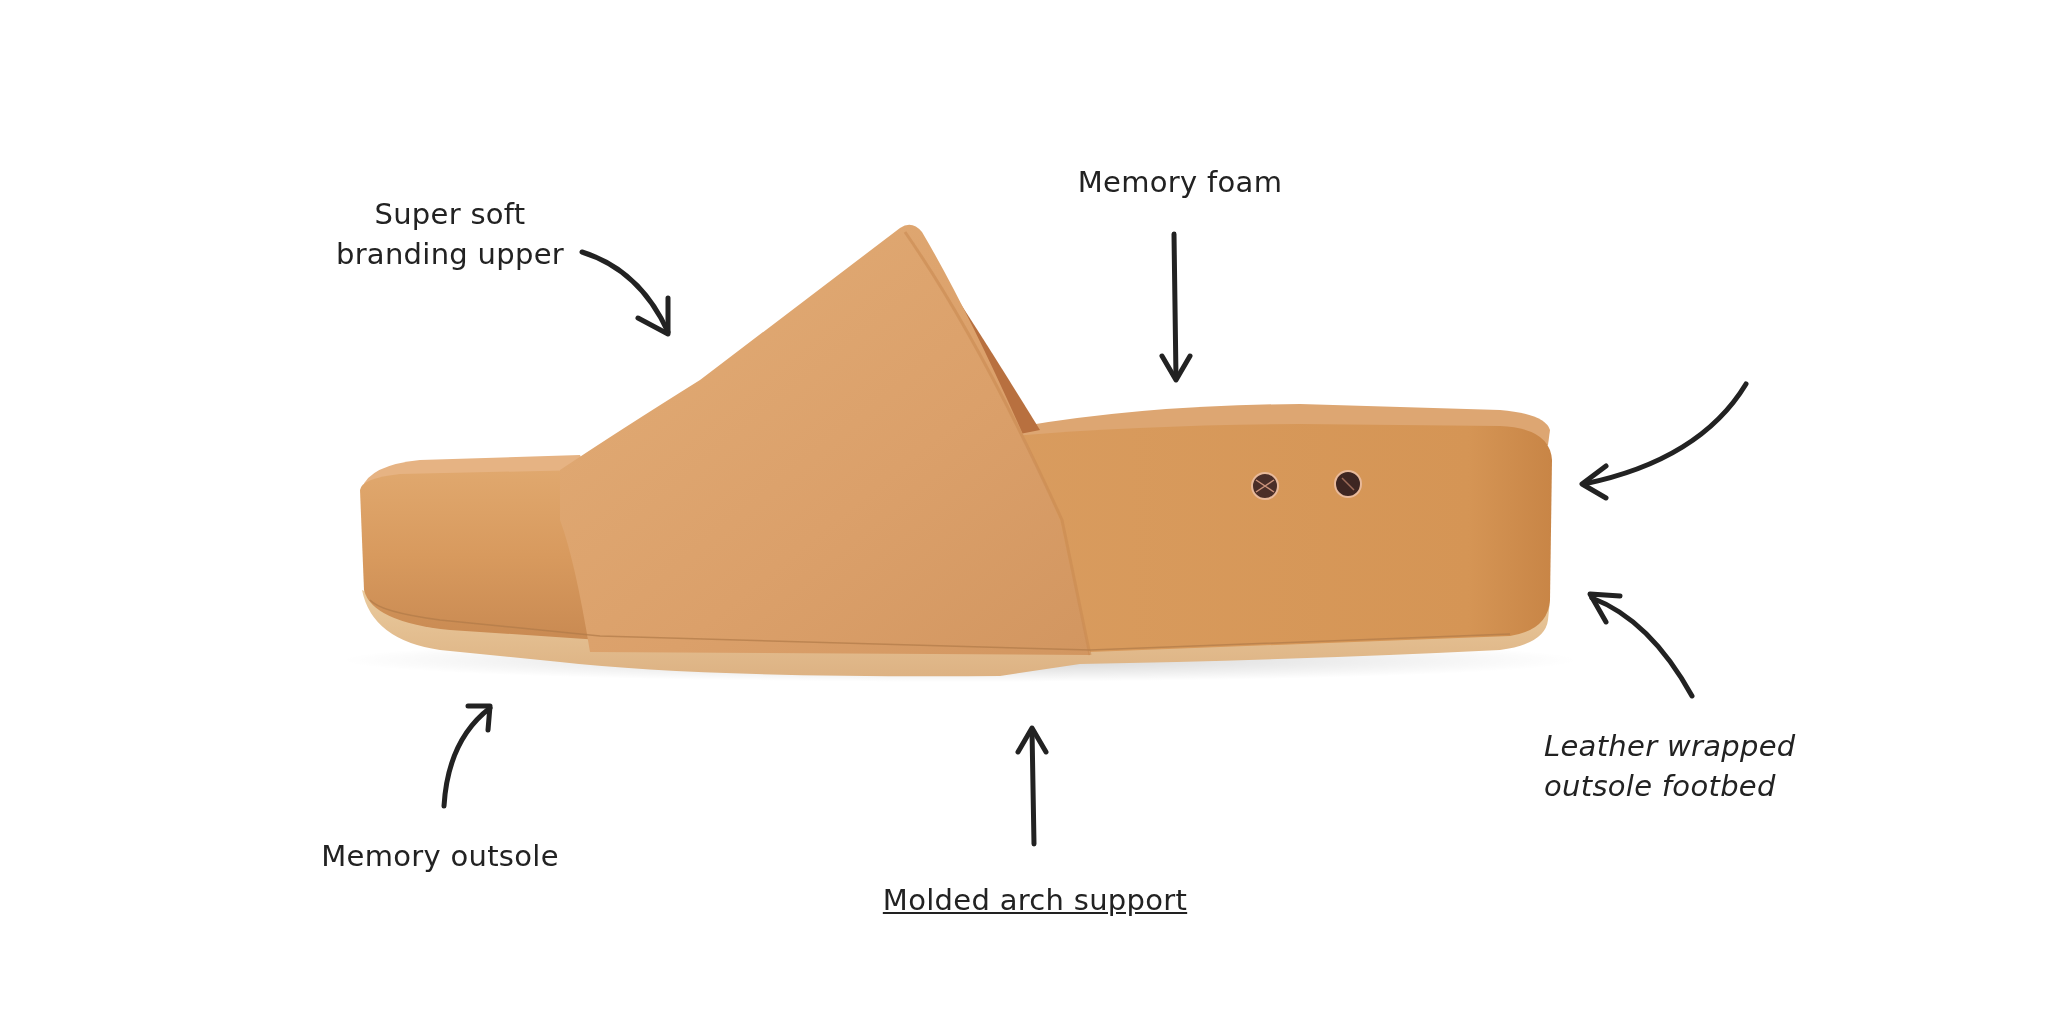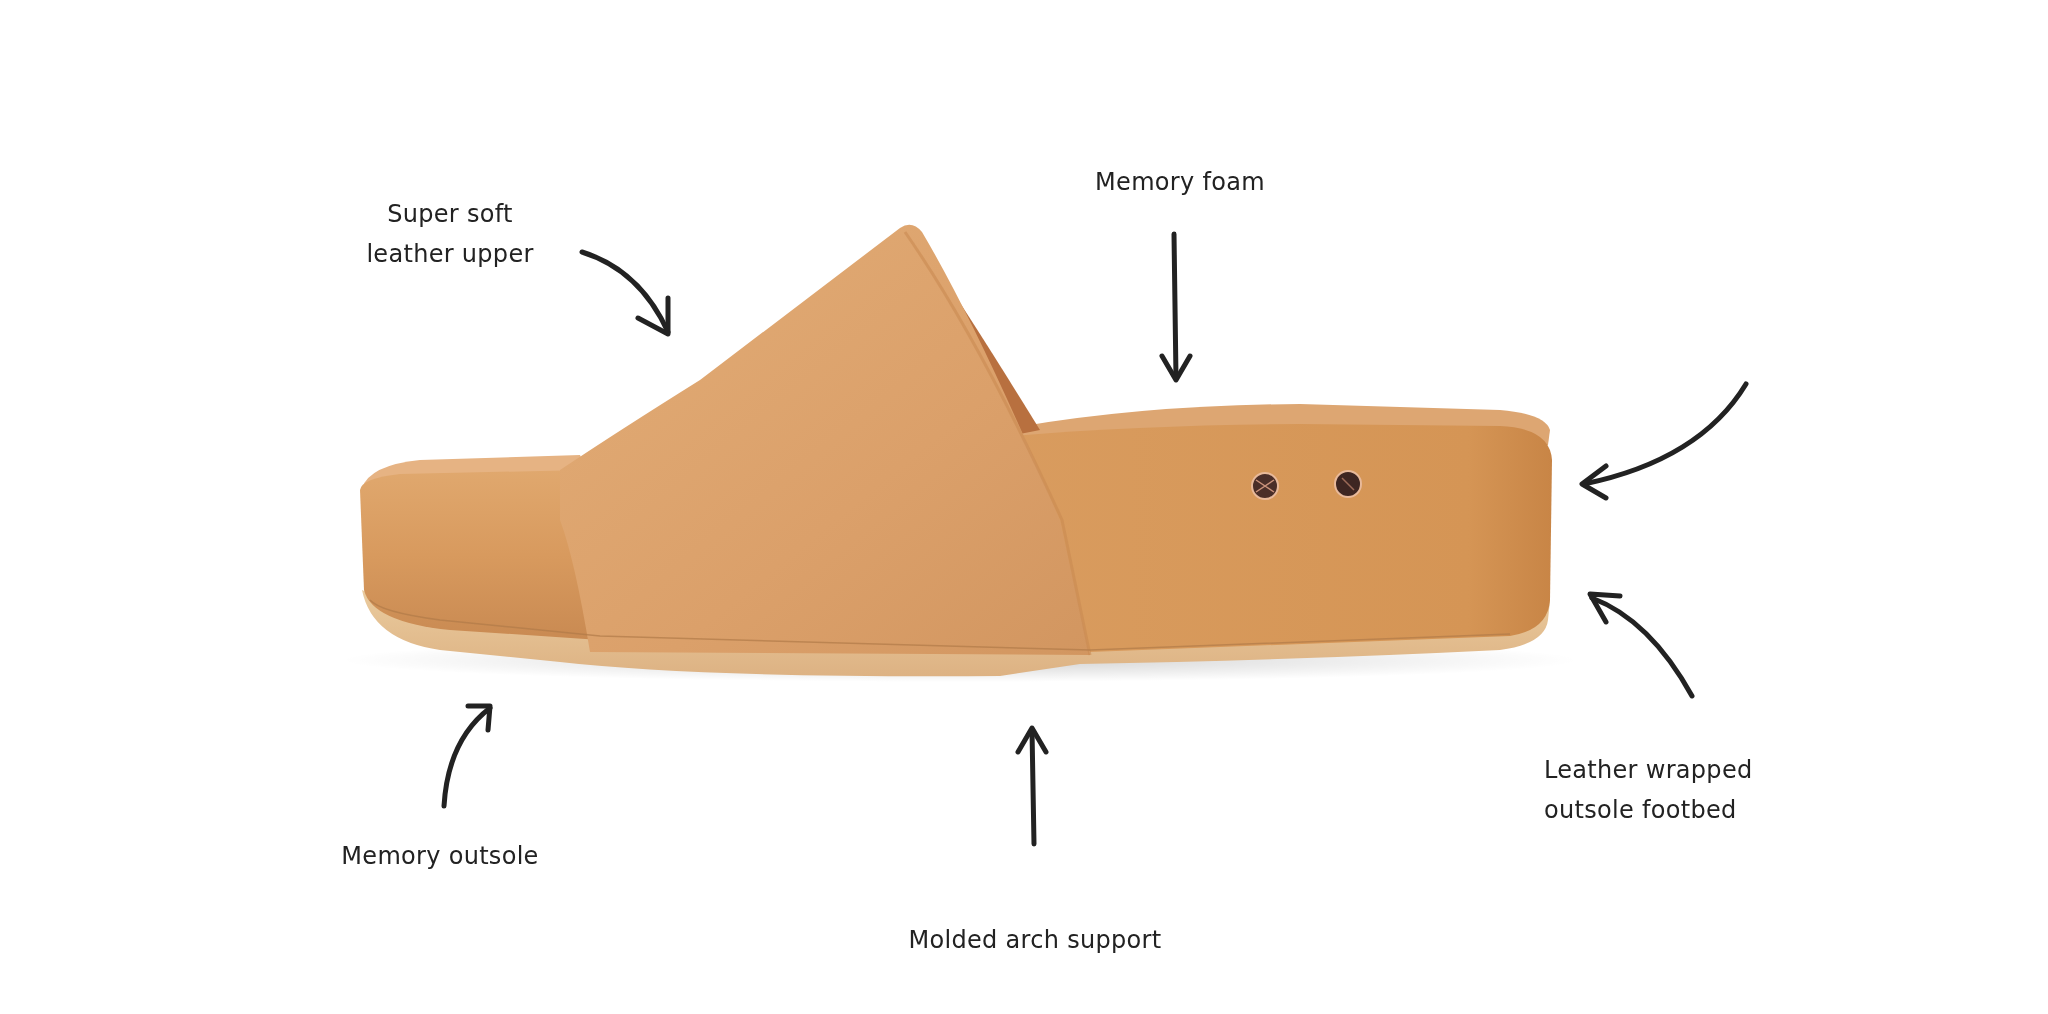--- a/index.html
+++ b/index.html
@@ -29,21 +29,21 @@
     }
     .arrows-svg {
       position: absolute;
       left: 0; top: 0;
       width: 2048px;
       height: 1014px;
       pointer-events: none;
     }
     .callout {
       position: absolute;
-      font-size: 24px;
+      font-size: 29px;
       line-height: 40px;
       letter-spacing: 0.3px;
       color: #222222;
       white-space: nowrap;
     }
     .callout .line { display: block; }
     .center { text-align: center; }
     .left { text-align: left; }
   </style>
 </head>
@@ -130,34 +130,34 @@
       </g>
       <g>
         <path d="M444 806 Q448 740 490 708"></path>
         <path d="M468 706 L490 706 L488 730"></path>
       </g>
     </g>
   </svg>
 
   <div class="callout center" style="left:330px; top:194px; width:240px;">
     <span class="line">Super soft</span>
-    <span class="line">leather upper</span>
+    <span class="line">branding upper</span>
   </div>
 
   <div class="callout center" style="left:1050px; top:162px; width:260px;">
     <span class="line">Memory foam</span>
   </div>
 
 
-  <div class="callout left" style="left:1544px; top:750px; width:280px;">
+  <div class="callout left" style="left:1544px; top:726px; width:280px;font-style:italic;">
     <span class="line">Leather wrapped</span>
     <span class="line">outsole footbed</span>
   </div>
 
-  <div class="callout center" style="left:870px; top:920px; width:330px;">
+  <div class="callout center" style="left:870px; top:880px; width:330px;text-decoration:underline;">
     <span class="line">Molded arch support</span>
   </div>
 
   <div class="callout center" style="left:310px; top:836px; width:260px;">
     <span class="line">Memory outsole</span>
   </div>
 
 </div>
 
 </body></html>

